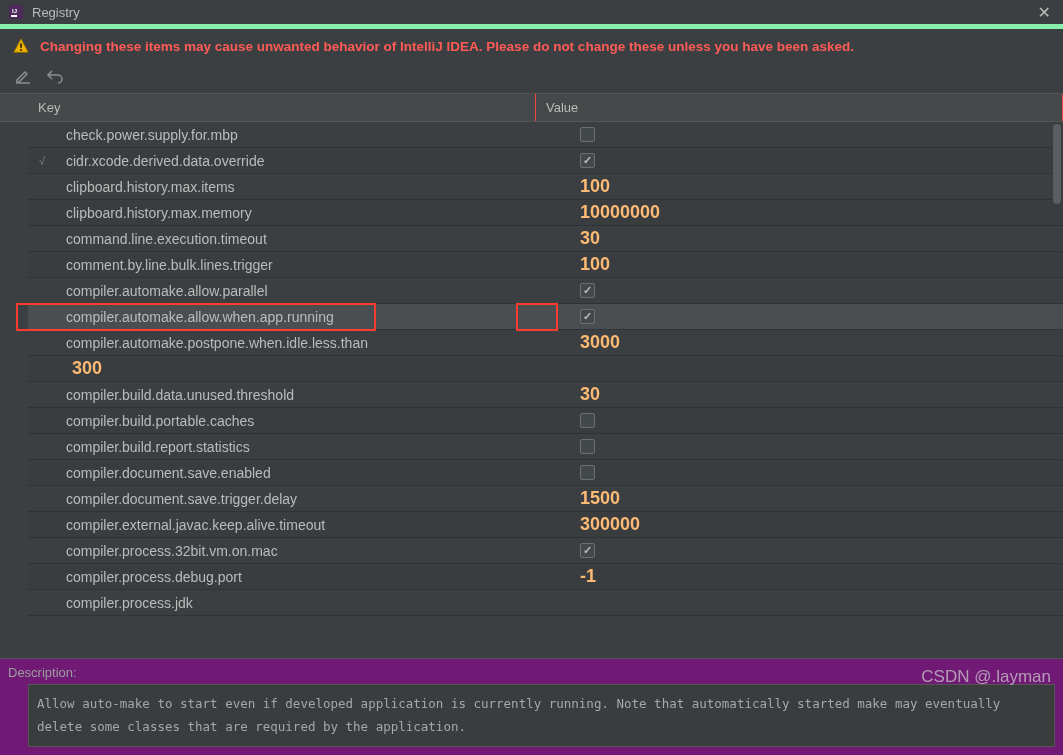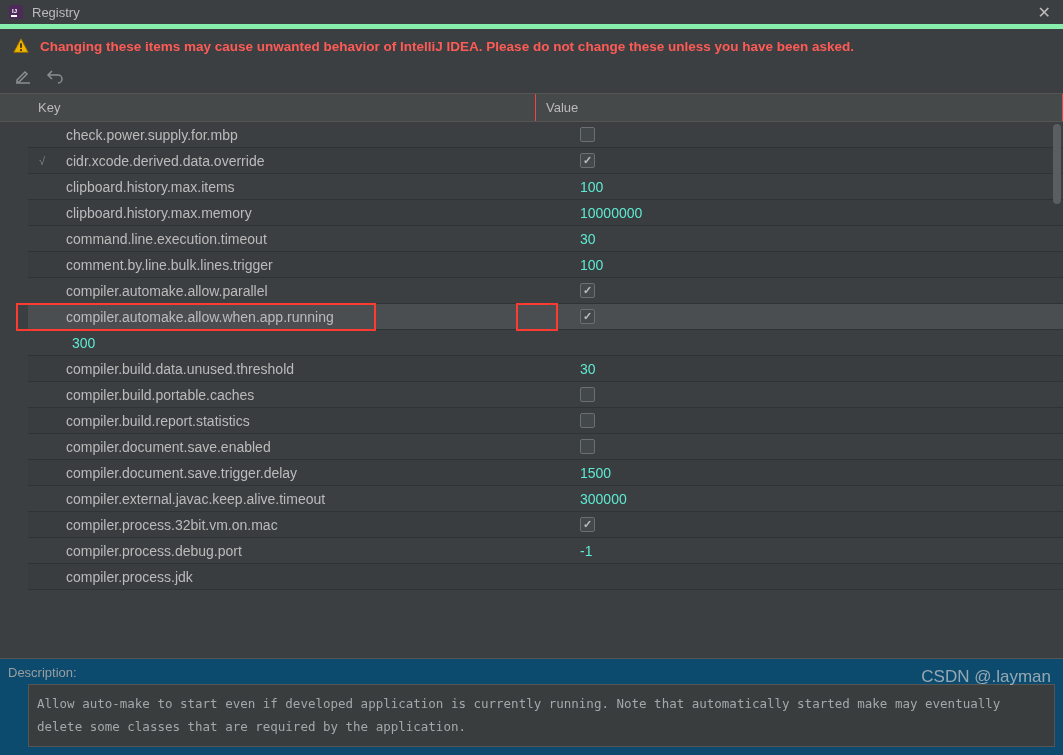--- a/index.html
+++ b/index.html
@@ -100,24 +100,25 @@
 .cell-key {
   width: 508px;
   padding-left: 10px;
   color: #bbbbbb;
   font-size: 14px;
   white-space: nowrap;
 }
 .cell-value {
   flex: 1;
   padding-left: 16px;
-  color: #5eead4;
-  font-size: 14px;
-  display: flex;
-  align-items: center;
+  color: #fdba74;
+  font-size: 18px;
+  display: flex;
+  align-items: center;
+  font-weight: bold;
 }
 .checkbox {
   width: 15px; height: 15px;
   border: 1px solid #6b6f72;
   background: #43494a;
   border-radius: 2px;
   display: flex;
   align-items: center;
   justify-content: center;
 }
@@ -128,21 +129,21 @@
   font-weight: bold;
 }
 .highlight-key {
   position: absolute;
   border: 2px solid #ff3b30;
   pointer-events: none;
 }
 .footer {
   border-top: 1px solid #555;
   padding: 6px 8px 8px 8px;
-  background: #0c4a6e;
+  background: #701a75;
 }
 .desc-label {
   color: #9b9e9f;
   font-size: 13px;
   margin-bottom: 4px;
 }
 .desc-box {
   border: 1px solid #555;
   background: #3a3d3e;
   padding: 8px 8px;
@@ -260,20 +261,25 @@
       </div>
       <div class="row selected">
         <div class="cell-marker"></div>
         <div class="cell-key">compiler.automake.allow.when.app.running</div>
         <div class="cell-value">
           <div class="checkbox checked"></div>
         </div>
       </div>
       <div class="row">
         <div class="cell-marker"></div>
+        <div class="cell-key">compiler.automake.postpone.when.idle.less.than</div>
+        <div class="cell-value">3000</div>
+      </div>
+      <div class="row">
+        <div class="cell-marker"></div>
         <div class="cell-value">300</div>
       </div>
       <div class="row">
         <div class="cell-marker"></div>
         <div class="cell-key">compiler.build.data.unused.threshold</div>
         <div class="cell-value">30</div>
       </div>
       <div class="row">
         <div class="cell-marker"></div>
         <div class="cell-key">compiler.build.portable.caches</div>

